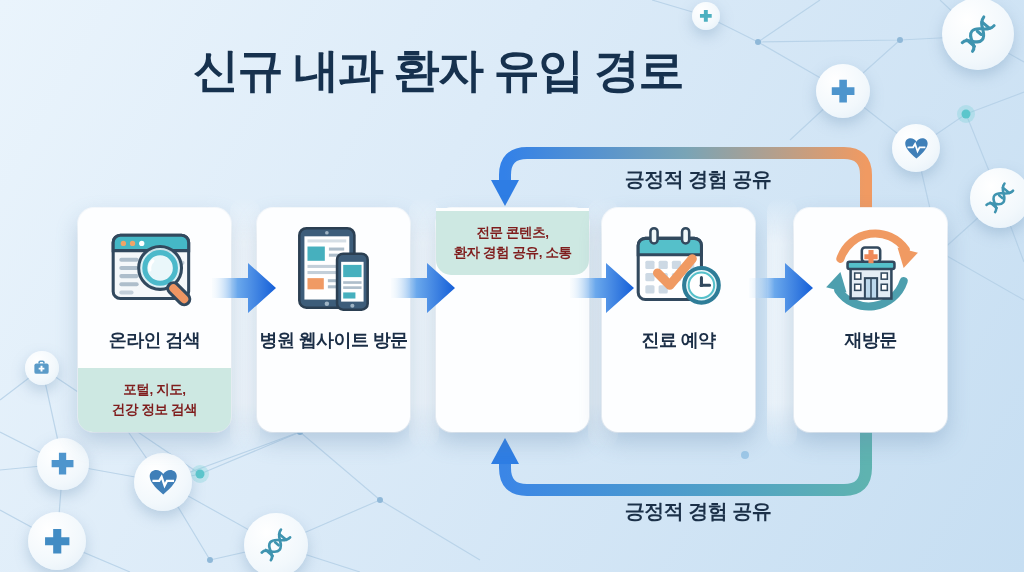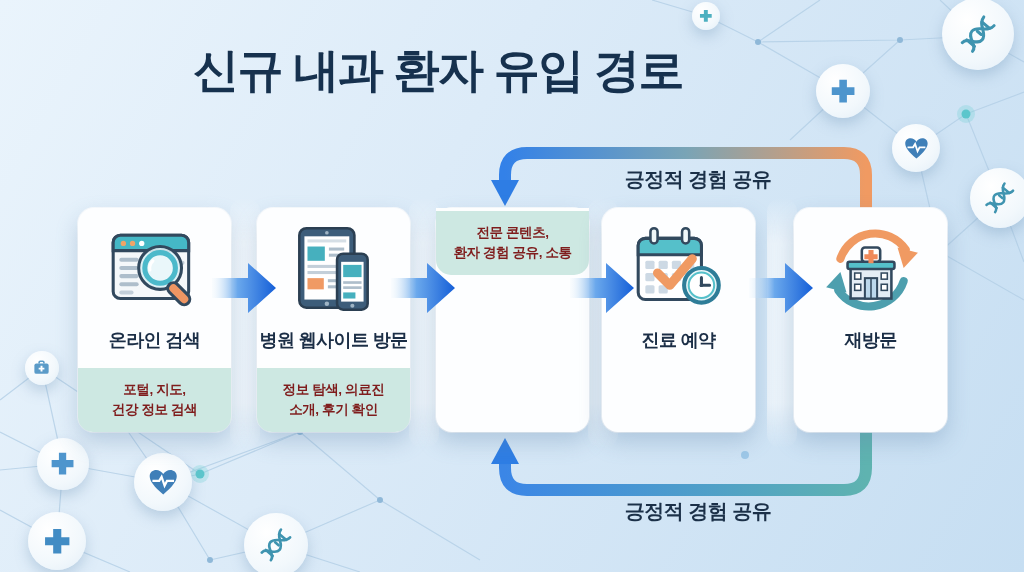--- a/index.html
+++ b/index.html
@@ -162,24 +162,20 @@
       <rect x="53" y="33" width="30" height="55" rx="6" fill="#3d5d7a" stroke="#2b3f52" stroke-width="2.5"></rect>
       <rect x="57" y="41" width="22" height="39" fill="#ffffff"></rect>
       <rect x="59" y="44" width="18" height="12" fill="#46b0be"></rect>
       <rect x="59" y="60" width="18" height="2.6" fill="#aebecb"></rect>
       <rect x="59" y="65" width="18" height="2.6" fill="#aebecb"></rect>
       <rect x="59" y="71" width="12" height="6" fill="#46b0be"></rect>
       <circle cx="68" cy="84" r="2" fill="#9fb4c4"></circle>
     </svg>
     <div class="card-title">병원 웹사이트 방문</div>
   </div>
-  <div class="card-desc">
-    <span>정보 탐색, 의료진</span>
-    <span>소개, 후기 확인</span>
-  </div>
 </div>
 
 <div class="abs card" style="left:436px;">
   <div class="card-desc">
     <span>전문 콘텐츠,</span>
     <span>환자 경험 공유, 소통</span>
   </div>
 </div>
 
 <div class="abs card" style="left:602px;">

